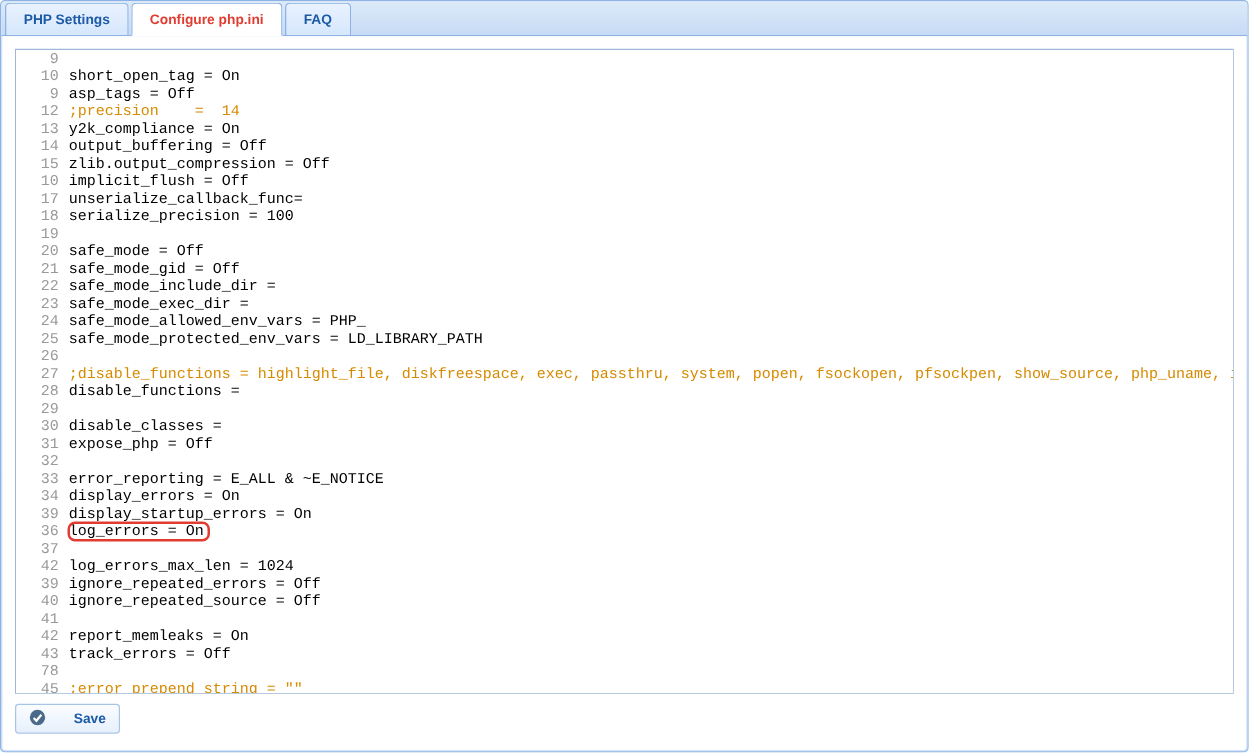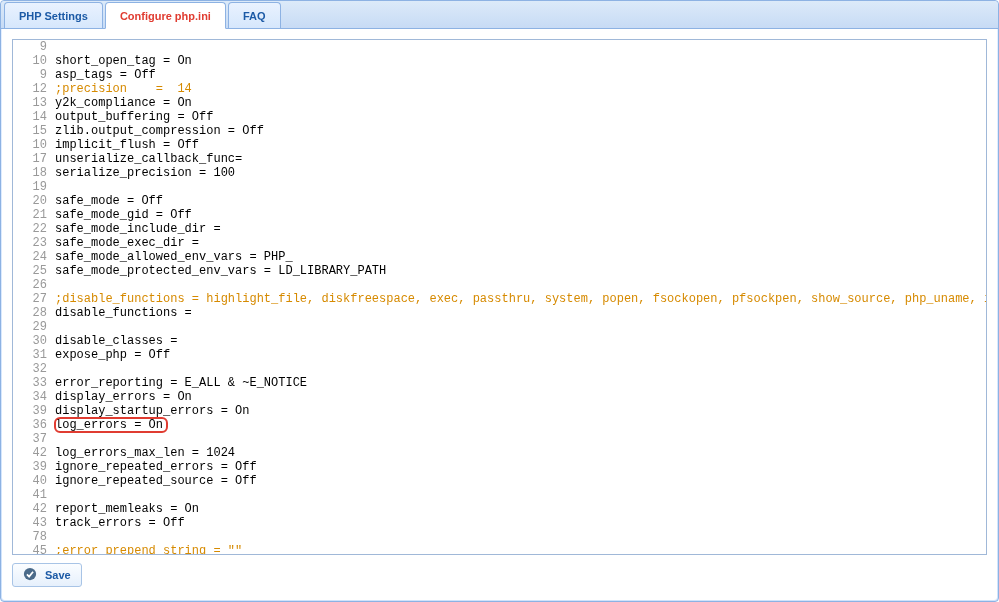--- a/index.html
+++ b/index.html
@@ -95,21 +95,21 @@
     pointer-events: none;
   }
   .toolbar-bottom {
     margin-top: 8px;
     display: flex;
     gap: 6px;
   }
   .btn {
     display: inline-flex;
     align-items: center;
-    gap: 8px;
+    gap: 22px;
     height: 24px;
     padding: 0 10px;
     border: 1px solid #a8c4e6;
     border-radius: 3px;
     background: linear-gradient(to bottom, #fbfdff 0, #e6f0fc 100%);
     color: #1c5aa6;
     font-weight: bold;
     font-size: 11px;
     cursor: pointer;
   }

